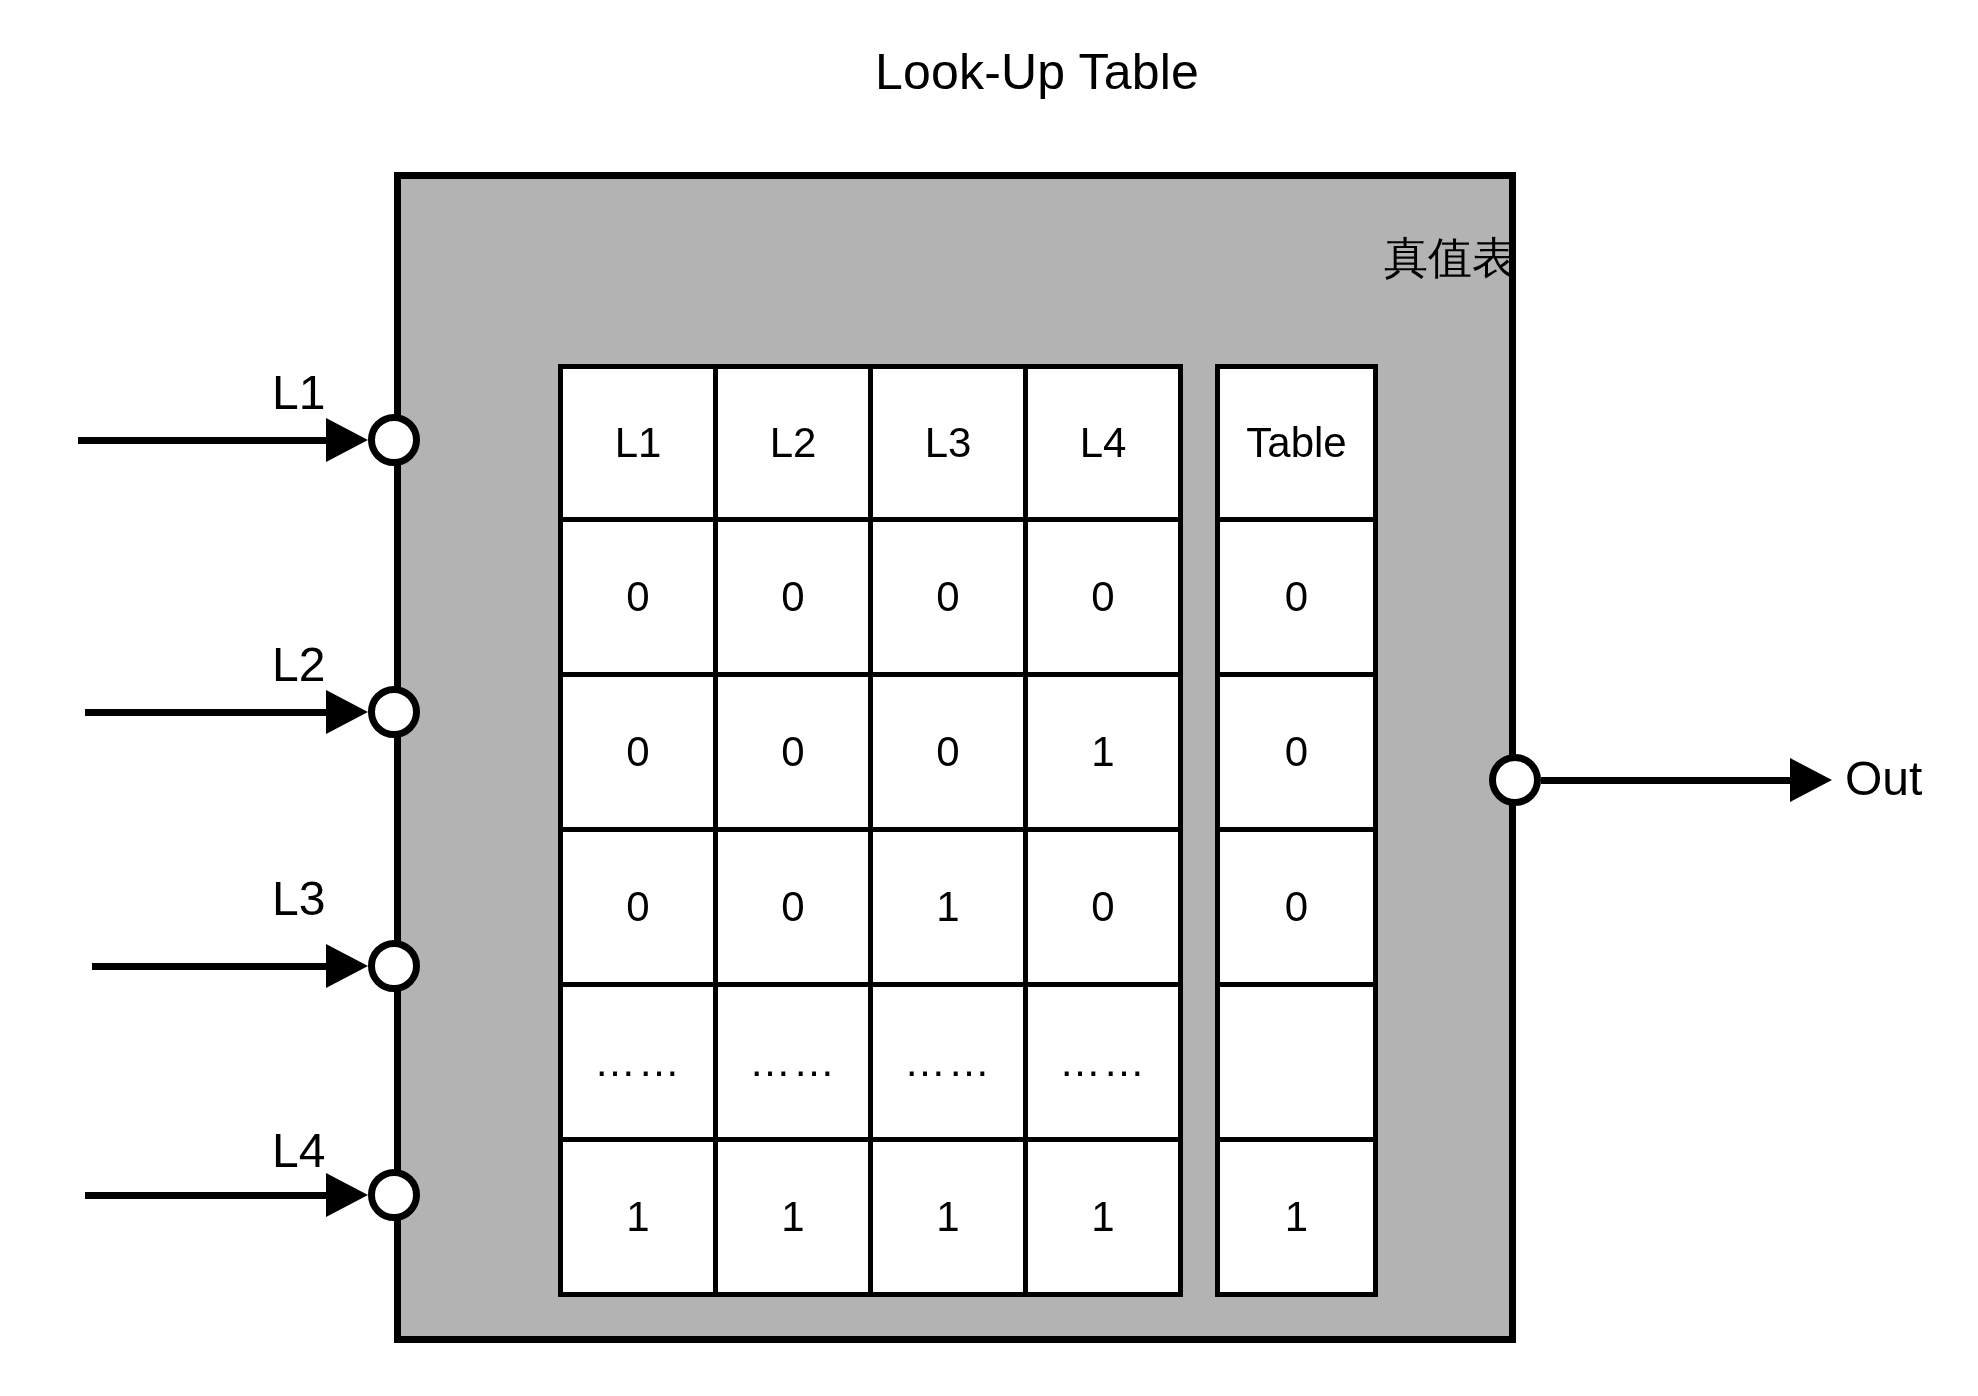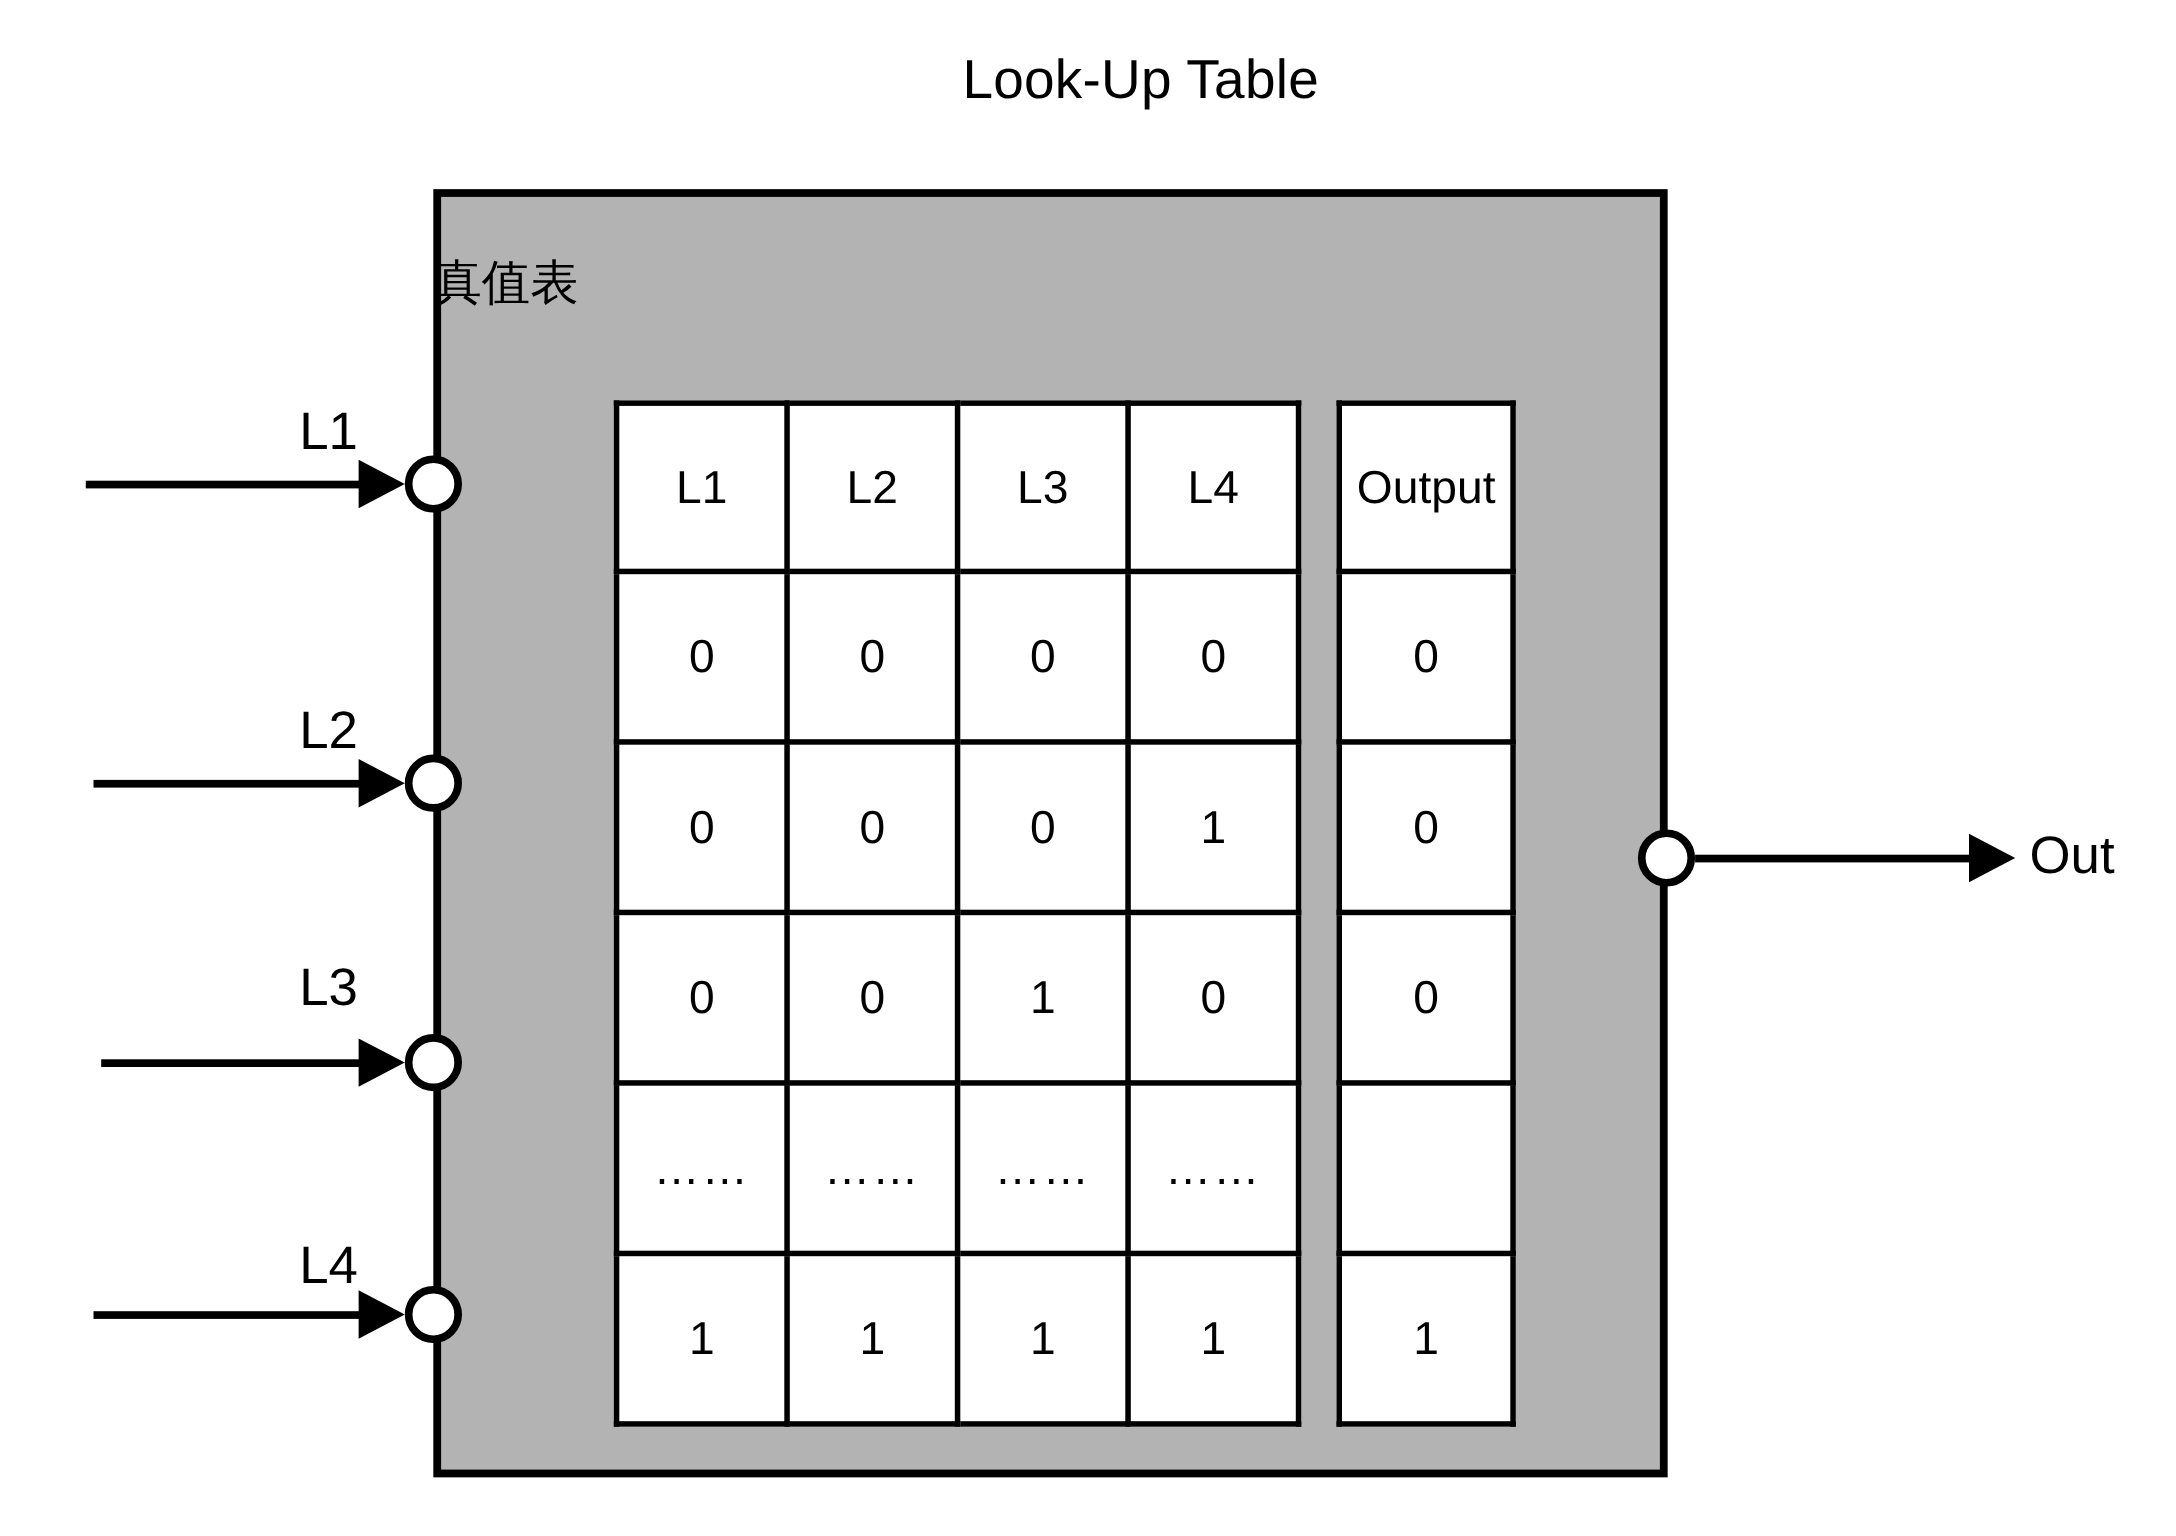--- a/index.html
+++ b/index.html
@@ -43,21 +43,21 @@
     background: #b3b3b3;
     border: 7px solid #000000;
     box-sizing: border-box;
   }
 
   #lut-subtitle {
     position: absolute;
     left: 394px;
     top: 230px;
     width: 1122px;
-    text-align: left;
+    text-align: right;
     font-size: 44px;
     line-height: 56px;
     color: #000;
   }
 
   
   .tt {
     position: absolute;
     border-collapse: collapse;
     background: #ffffff;
@@ -182,21 +182,21 @@
         <td>1</td>
         <td>1</td>
         <td>1</td>
       </tr>
     </tbody>
   </table>
 
   <table class="tt" id="output-table">
     <tbody>
       <tr>
-        <td>Output</td>
+        <td>Table</td>
       </tr>
       <tr>
         <td>0</td>
       </tr>
       <tr>
         <td>0</td>
       </tr>
       <tr>
         <td>0</td>
       </tr>

